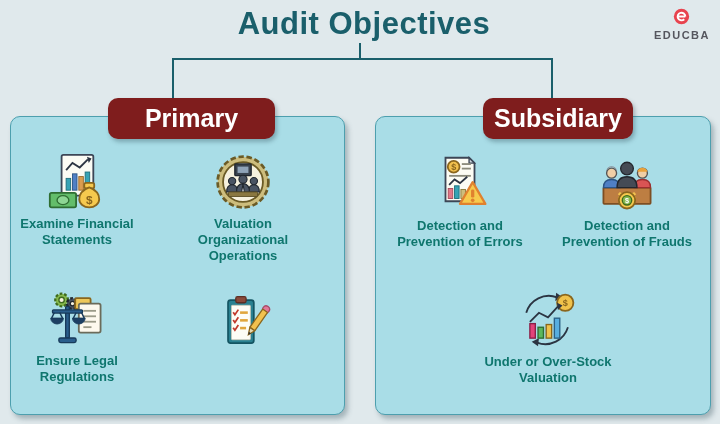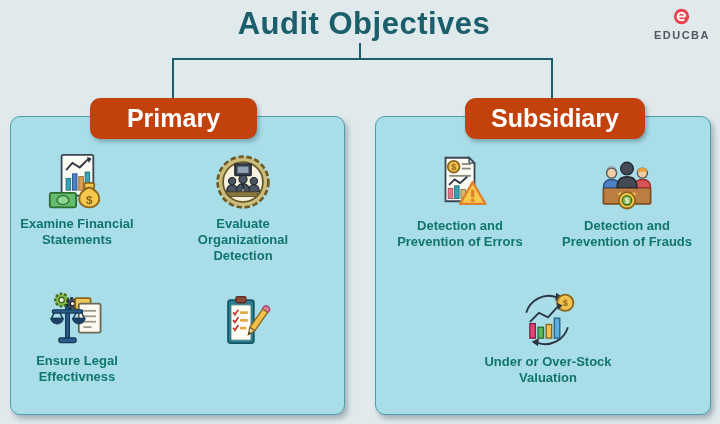--- a/index.html
+++ b/index.html
@@ -18,25 +18,26 @@
     letter-spacing:0.5px;
   }
   .logo{
     position:absolute;right:10px;top:8px;
     display:flex;align-items:center;gap:4px;flex-direction:column;
   }
   .logo-text{font-size:11px;font-weight:bold;color:#55565e;letter-spacing:1.5px;}
   .conn{position:absolute;background:#1a5f6b;}
   .branch-header{
     position:absolute;height:41px;
-    background:#c2410c;border-radius:10px;
+    background:#7f1d1d;border-radius:10px;
     color:#ffffff;font-size:25px;font-weight:bold;
     display:flex;align-items:center;justify-content:center;
     box-shadow:2px 3px 4px rgba(40,70,80,.35);
     z-index:3;
+    margin-left:18px;
   }
   .panel{
     position:absolute;top:116px;height:297px;width:333px;
     background:#a9dde7;
     border:1px solid #4d9fae;border-radius:10px;
     box-shadow:3px 4px 5px rgba(90,115,125,.45);
     z-index:1;
   }
   .item{
     position:absolute;z-index:2;
@@ -65,21 +66,21 @@
     </span>
     <span class="logo-text">EDUCBA</span>
   </div>
 
   <div class="conn" style="left:359px;top:43px;width:2px;height:16px;"></div>
   <div class="conn" style="left:172px;top:58px;width:381px;height:2px;"></div>
   <div class="conn" style="left:172px;top:58px;width:2px;height:42px;"></div>
   <div class="conn" style="left:551px;top:58px;width:2px;height:42px;"></div>
 
   <div class="branch-header" style="left:90px;top:98px;width:167px;">Primary</div>
-  <div class="branch-header" style="left:465px;top:98px;width:180px;border-radius:11px;">Subsidiary</div>
+  <div class="branch-header" style="left:465px;top:98px;width:150px;">Subsidiary</div>
 
   <div class="panel" style="left:10px;"></div>
   <div class="panel" style="left:375px;width:334px;"></div>
 
   <div class="item" style="left:2px;top:153px;width:150px;">
     <span class="icon">
       <svg viewBox="0 0 64 64" width="58" height="58">
         <rect x="15" y="2" width="35" height="45" rx="2" fill="#fbfbf4" stroke="#3c4656" stroke-width="2"></rect>
         <polyline points="20,19 27,11 35,16 44,7" fill="none" stroke="#2b3442" stroke-width="2"></polyline>
         <polygon points="43,4 48,6 45,11" fill="#2b3442"></polygon>
@@ -110,21 +111,21 @@
           <circle cx="44" cy="31" r="4" fill="#4a5463"></circle>
           <path d="M38 43 q0 -8 6 -8 q6 0 6 8 z" fill="#4a5463"></path>
           <circle cx="32" cy="29" r="4.5" fill="#4a5463"></circle>
           <path d="M25 43 q0 -9 7 -9 q7 0 7 9 z" fill="#ffffff"></path>
           <path d="M25 43 q0 -9 7 -9 l-1.5 9 z" fill="#4a5463"></path>
           <path d="M39 43 q0 -9 -7 -9 l1.5 9 z" fill="#4a5463"></path>
         </g>
         <rect x="16" y="43" width="32" height="5" rx="1" fill="#8a7740" stroke="#5d4f27"></rect>
       </svg>
     </span>
-    <span class="item-label">Evaluate Organizational Detection</span>
+    <span class="item-label">Valuation Organizational Operations</span>
   </div>
 
   <div class="item" style="left:2px;top:290px;width:150px;">
     <span class="icon">
       <svg viewBox="0 0 64 64" width="58" height="58">
         <circle cx="15" cy="11" r="7" fill="#86b94e" stroke="#3f6b1e" stroke-width="2.5" stroke-dasharray="3 2"></circle>
         <circle cx="15" cy="11" r="3" fill="#f6f1de" stroke="#3f6b1e" stroke-width="1.5"></circle>
         <circle cx="27" cy="15" r="6" fill="#4a5463" stroke="#20262e" stroke-width="2.5" stroke-dasharray="3 2"></circle>
         <circle cx="27" cy="15" r="2.5" fill="#f6f1de" stroke="#20262e" stroke-width="1.5"></circle>
         <rect x="30" y="9" width="17" height="12" rx="1.5" fill="#eec85a" stroke="#8a661d" stroke-width="2"></rect>
@@ -141,21 +142,21 @@
           <rect x="12" y="53" width="19" height="5" rx="2"></rect>
         </g>
         <line x1="7" y1="25" x2="4" y2="31" stroke="#173a5a" stroke-width="1.5"></line>
         <line x1="13" y1="25" x2="16" y2="31" stroke="#173a5a" stroke-width="1.5"></line>
         <line x1="31" y1="25" x2="28" y2="31" stroke="#173a5a" stroke-width="1.5"></line>
         <line x1="37" y1="25" x2="40" y2="31" stroke="#173a5a" stroke-width="1.5"></line>
         <path d="M3 31 a7 6.5 0 0 0 14 0 z" fill="#1d3f63" stroke="#173a5a"></path>
         <path d="M27 31 a7 6.5 0 0 0 14 0 z" fill="#1d3f63" stroke="#173a5a"></path>
       </svg>
     </span>
-    <span class="item-label">Ensure Legal Effectivness</span>
+    <span class="item-label">Ensure Legal Regulations</span>
   </div>
 
   <div class="item" style="left:185px;top:295px;width:116px;">
     <span class="icon">
       <svg viewBox="0 0 64 64" width="55" height="55">
         <rect x="14" y="6" width="30" height="50" rx="3" fill="#2a8191" stroke="#145563" stroke-width="2"></rect>
         <rect x="18" y="12" width="22" height="40" rx="1" fill="#fdfdf6" stroke="#c9c9b8"></rect>
         <rect x="23" y="2" width="12" height="7" rx="2" fill="#8a4a3a" stroke="#5d2f24" stroke-width="1.5"></rect>
         <polyline points="20,20 22,23 26,17" fill="none" stroke="#c0392b" stroke-width="2"></polyline>
         <rect x="28" y="19" width="9" height="3" fill="#e0a63c"></rect>

